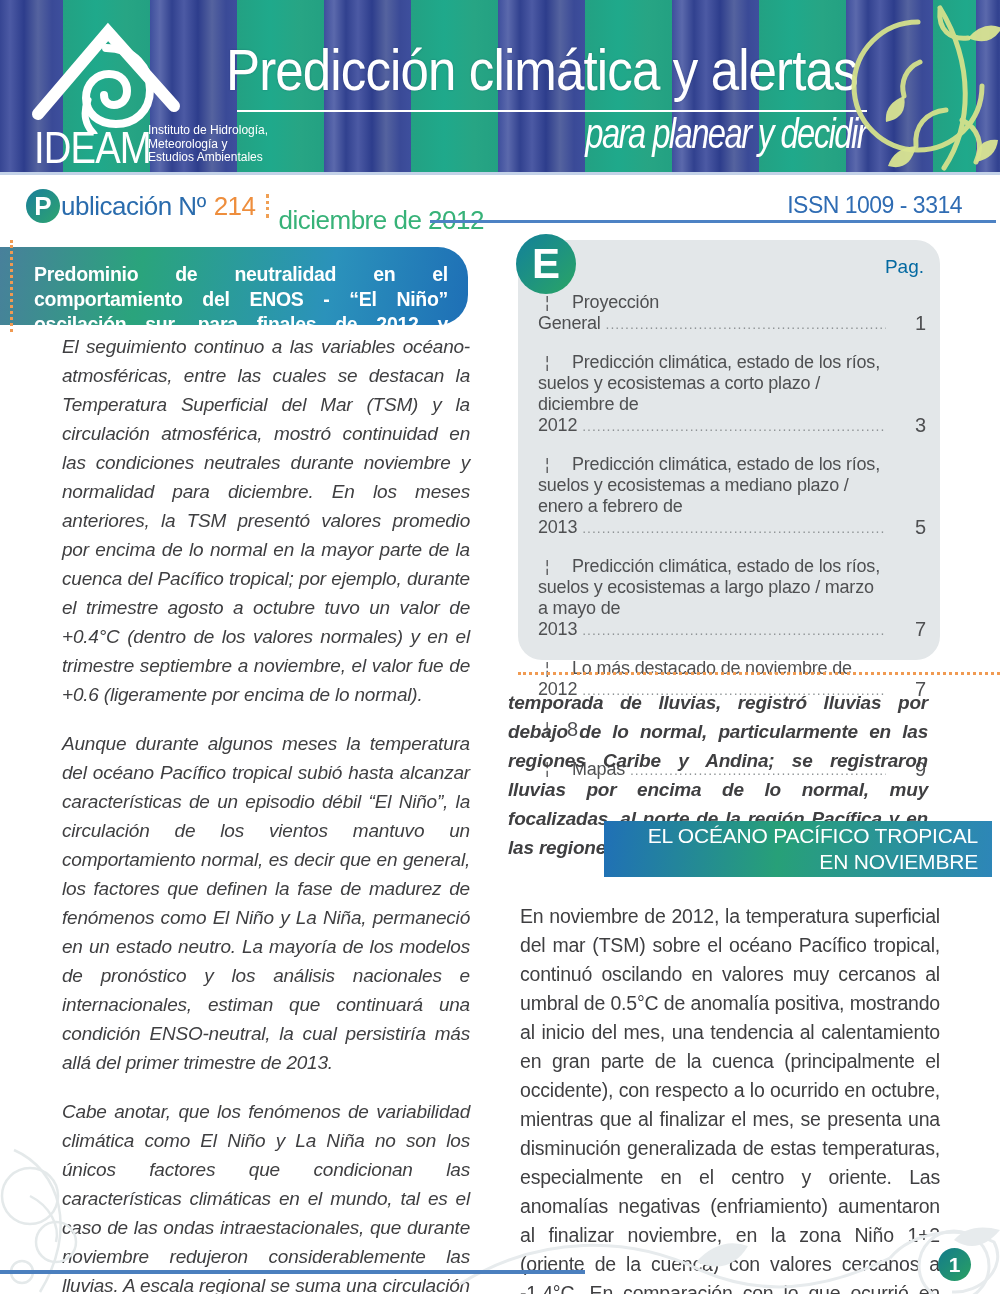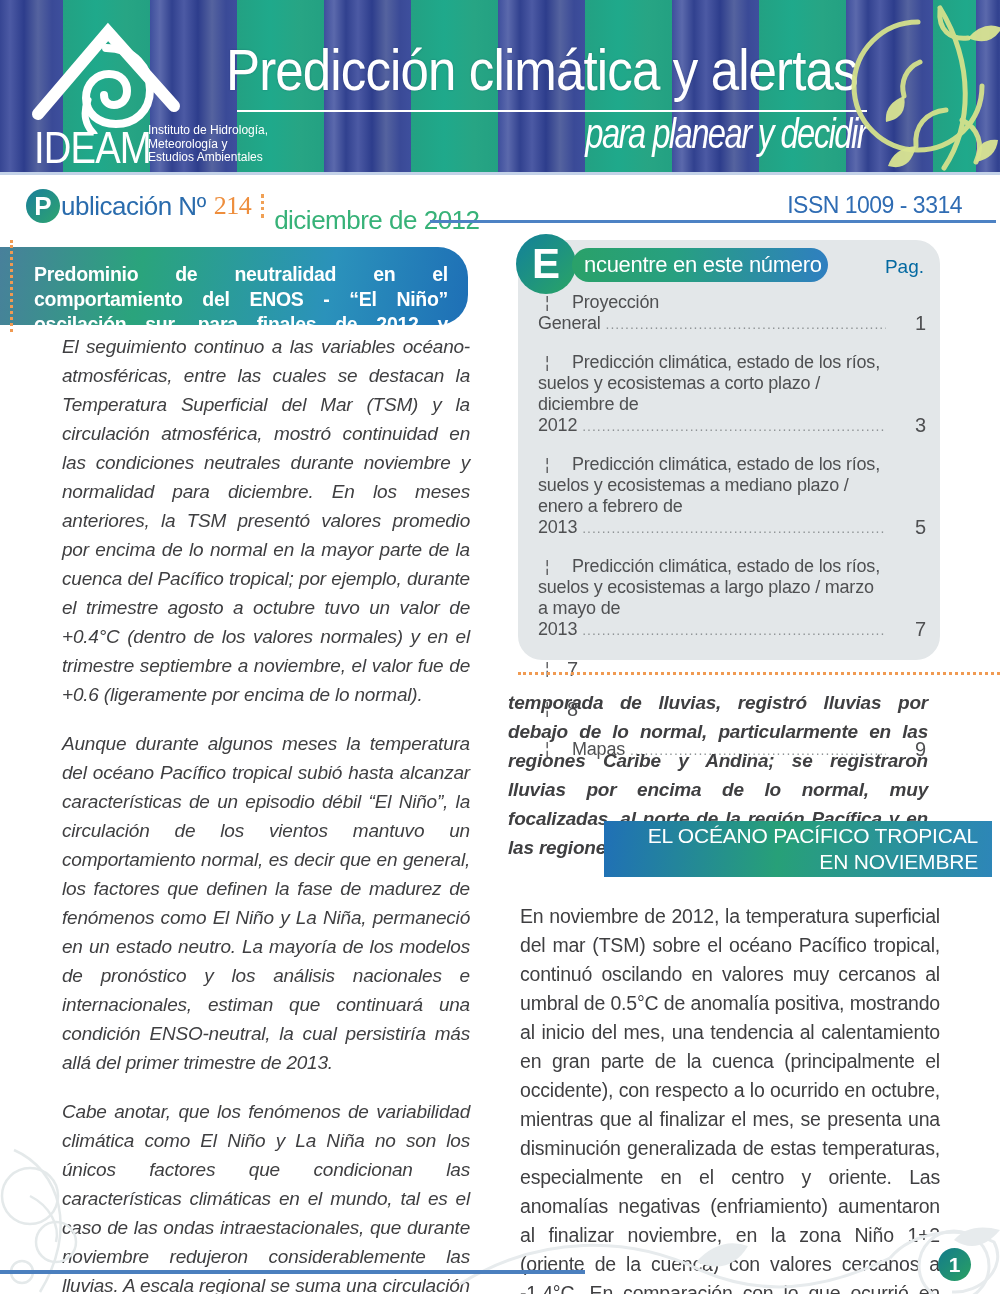--- a/index.html
+++ b/index.html
@@ -36,21 +36,21 @@
   .logo-tagline{position:absolute;left:148px;top:124px;color:#ffffff;font-size:12px;line-height:13.5px;white-space:pre-line;}
   .vine-svg{position:absolute;right:0;top:0;}
   
   .pub-row{position:absolute;left:26px;top:188px;height:36px;display:flex;align-items:center;}
   .p-badge{
     width:34px;height:34px;border-radius:50%;background:linear-gradient(135deg,#1a7e9b,#2ea56f);
     color:#ffffff;font-size:26px;font-weight:bold;display:flex;align-items:center;justify-content:center;
     margin-right:1px;
   }
   .pub-rest{color:#2a6cad;font-size:26px;letter-spacing:-0.5px;}
-  .pub-number{color:#ee8e3d;font-size:26px;margin-left:8px;letter-spacing:-0.5px;font-family:Liberation Serif, serif;}
+  .pub-number{color:#ee8e3d;font-size:26px;margin-left:8px;letter-spacing:-0.5px;}
   .pub-sep{height:24px;border-left:3px dotted #f0a055;margin:0 10px 0 10px;}
   .pub-date{color:#37b278;font-size:26px;letter-spacing:-0.5px;margin-top:28px;}
   .issn{position:absolute;right:38px;top:192px;color:#2f6cb3;font-size:23px;letter-spacing:-0.5px;}
   .pub-rule{position:absolute;left:430px;top:220px;width:566px;height:3px;background:#4d82c4;}
   
   .headline-box{
     position:absolute;left:0;top:247px;width:468px;height:78px;box-sizing:border-box;
     border-radius:0 30px 30px 0;
     background:linear-gradient(100deg,#48809b 0%,#2aa47c 30%,#2b92bb 70%,#1e6fb6 100%);
     padding:15px 20px 0 34px;color:#ffffff;font-size:19.5px;line-height:25px;font-weight:bold;
@@ -163,21 +163,20 @@
 
   <div class="left-body">
     <p>El seguimiento continuo a las variables océano-atmosféricas, entre las cuales se destacan la Temperatura Superficial del Mar (TSM) y la circulación atmosférica, mostró continuidad en las condiciones neutrales durante noviembre y normalidad para diciembre. En los meses anteriores, la TSM presentó valores promedio por encima de lo normal en la mayor parte de la cuenca del Pacífico tropical; por ejemplo, durante el trimestre agosto a octubre tuvo un valor de +0.4°C (dentro de los valores normales) y en el trimestre septiembre a noviembre, el valor fue de +0.6 (ligeramente por encima de lo normal).</p>
     <p>Aunque durante algunos meses la temperatura del océano Pacífico tropical subió hasta alcanzar características de un episodio débil “El Niño”, la circulación de los vientos mantuvo un comportamiento normal, es decir que en general, los factores que definen la fase de madurez de fenómenos como El Niño y La Niña, permaneció en un estado neutro. La mayoría de los modelos de pronóstico y los análisis nacionales e internacionales, estiman que continuará una condición ENSO-neutral, la cual persistiría más allá del primer trimestre de 2013.</p>
     <p>Cabe anotar, que los fenómenos de variabilidad climática como El Niño y La Niña no son los únicos factores que condicionan las características climáticas en el mundo, tal es el caso de las ondas intraestacionales, que durante noviembre redujeron considerablemente las lluvias. A escala regional se suma una circulación de la atmósfera que no permitió la formación de nubes en las regiones Andina y Caribe, por lo anterior, el predominio de cielos despejados y altas temperaturas que durante algunos días prevalecieron, generaron descensos en la temperatura mínima, el 5 y 6 de noviembre, en zonas del Altiplano Cundiboyacense. La Zona de Confluencia Intertropical, generó algunas lluvias a mediados de noviembre en gran parte del territorio nacional.</p>
 
   </div>
 
   <div class="toc-panel">
     <div class="e-badge">E</div>
-    <div class="toc-pill">ncuentre en este número</div>
     <div class="toc-paglabel">Pag.</div>
 
     <div class="toc-items">
       <div class="toc-item">
         <span class="toc-bullet">¦</span>
         <div class="toc-text"><span class="lbl">Proyección General</span></div>
         <div class="toc-page">1</div>
       </div>
       <div class="toc-item">
         <span class="toc-bullet">¦</span>
@@ -189,20 +188,21 @@
         <div class="toc-text"><span class="lbl">Predicción climática, estado de los ríos, suelos y ecosistemas a mediano plazo / enero a febrero de 2013</span></div>
         <div class="toc-page">5</div>
       </div>
       <div class="toc-item">
         <span class="toc-bullet">¦</span>
         <div class="toc-text"><span class="lbl">Predicción climática, estado de los ríos, suelos y ecosistemas a largo plazo / marzo a mayo de 2013</span></div>
         <div class="toc-page">7</div>
       </div>
       <div class="toc-item">
         <span class="toc-bullet">¦</span>
+        <div class="toc-text"><span class="lbl">Lo más destacado de noviembre de 2012</span></div>
         <div class="toc-page">7</div>
       </div>
       <div class="toc-item">
         <span class="toc-bullet">¦</span>
         <div class="toc-page">8</div>
       </div>
       <div class="toc-item">
         <span class="toc-bullet">¦</span>
         <div class="toc-text"><span class="lbl">Mapas</span></div>
         <div class="toc-page">9</div>

